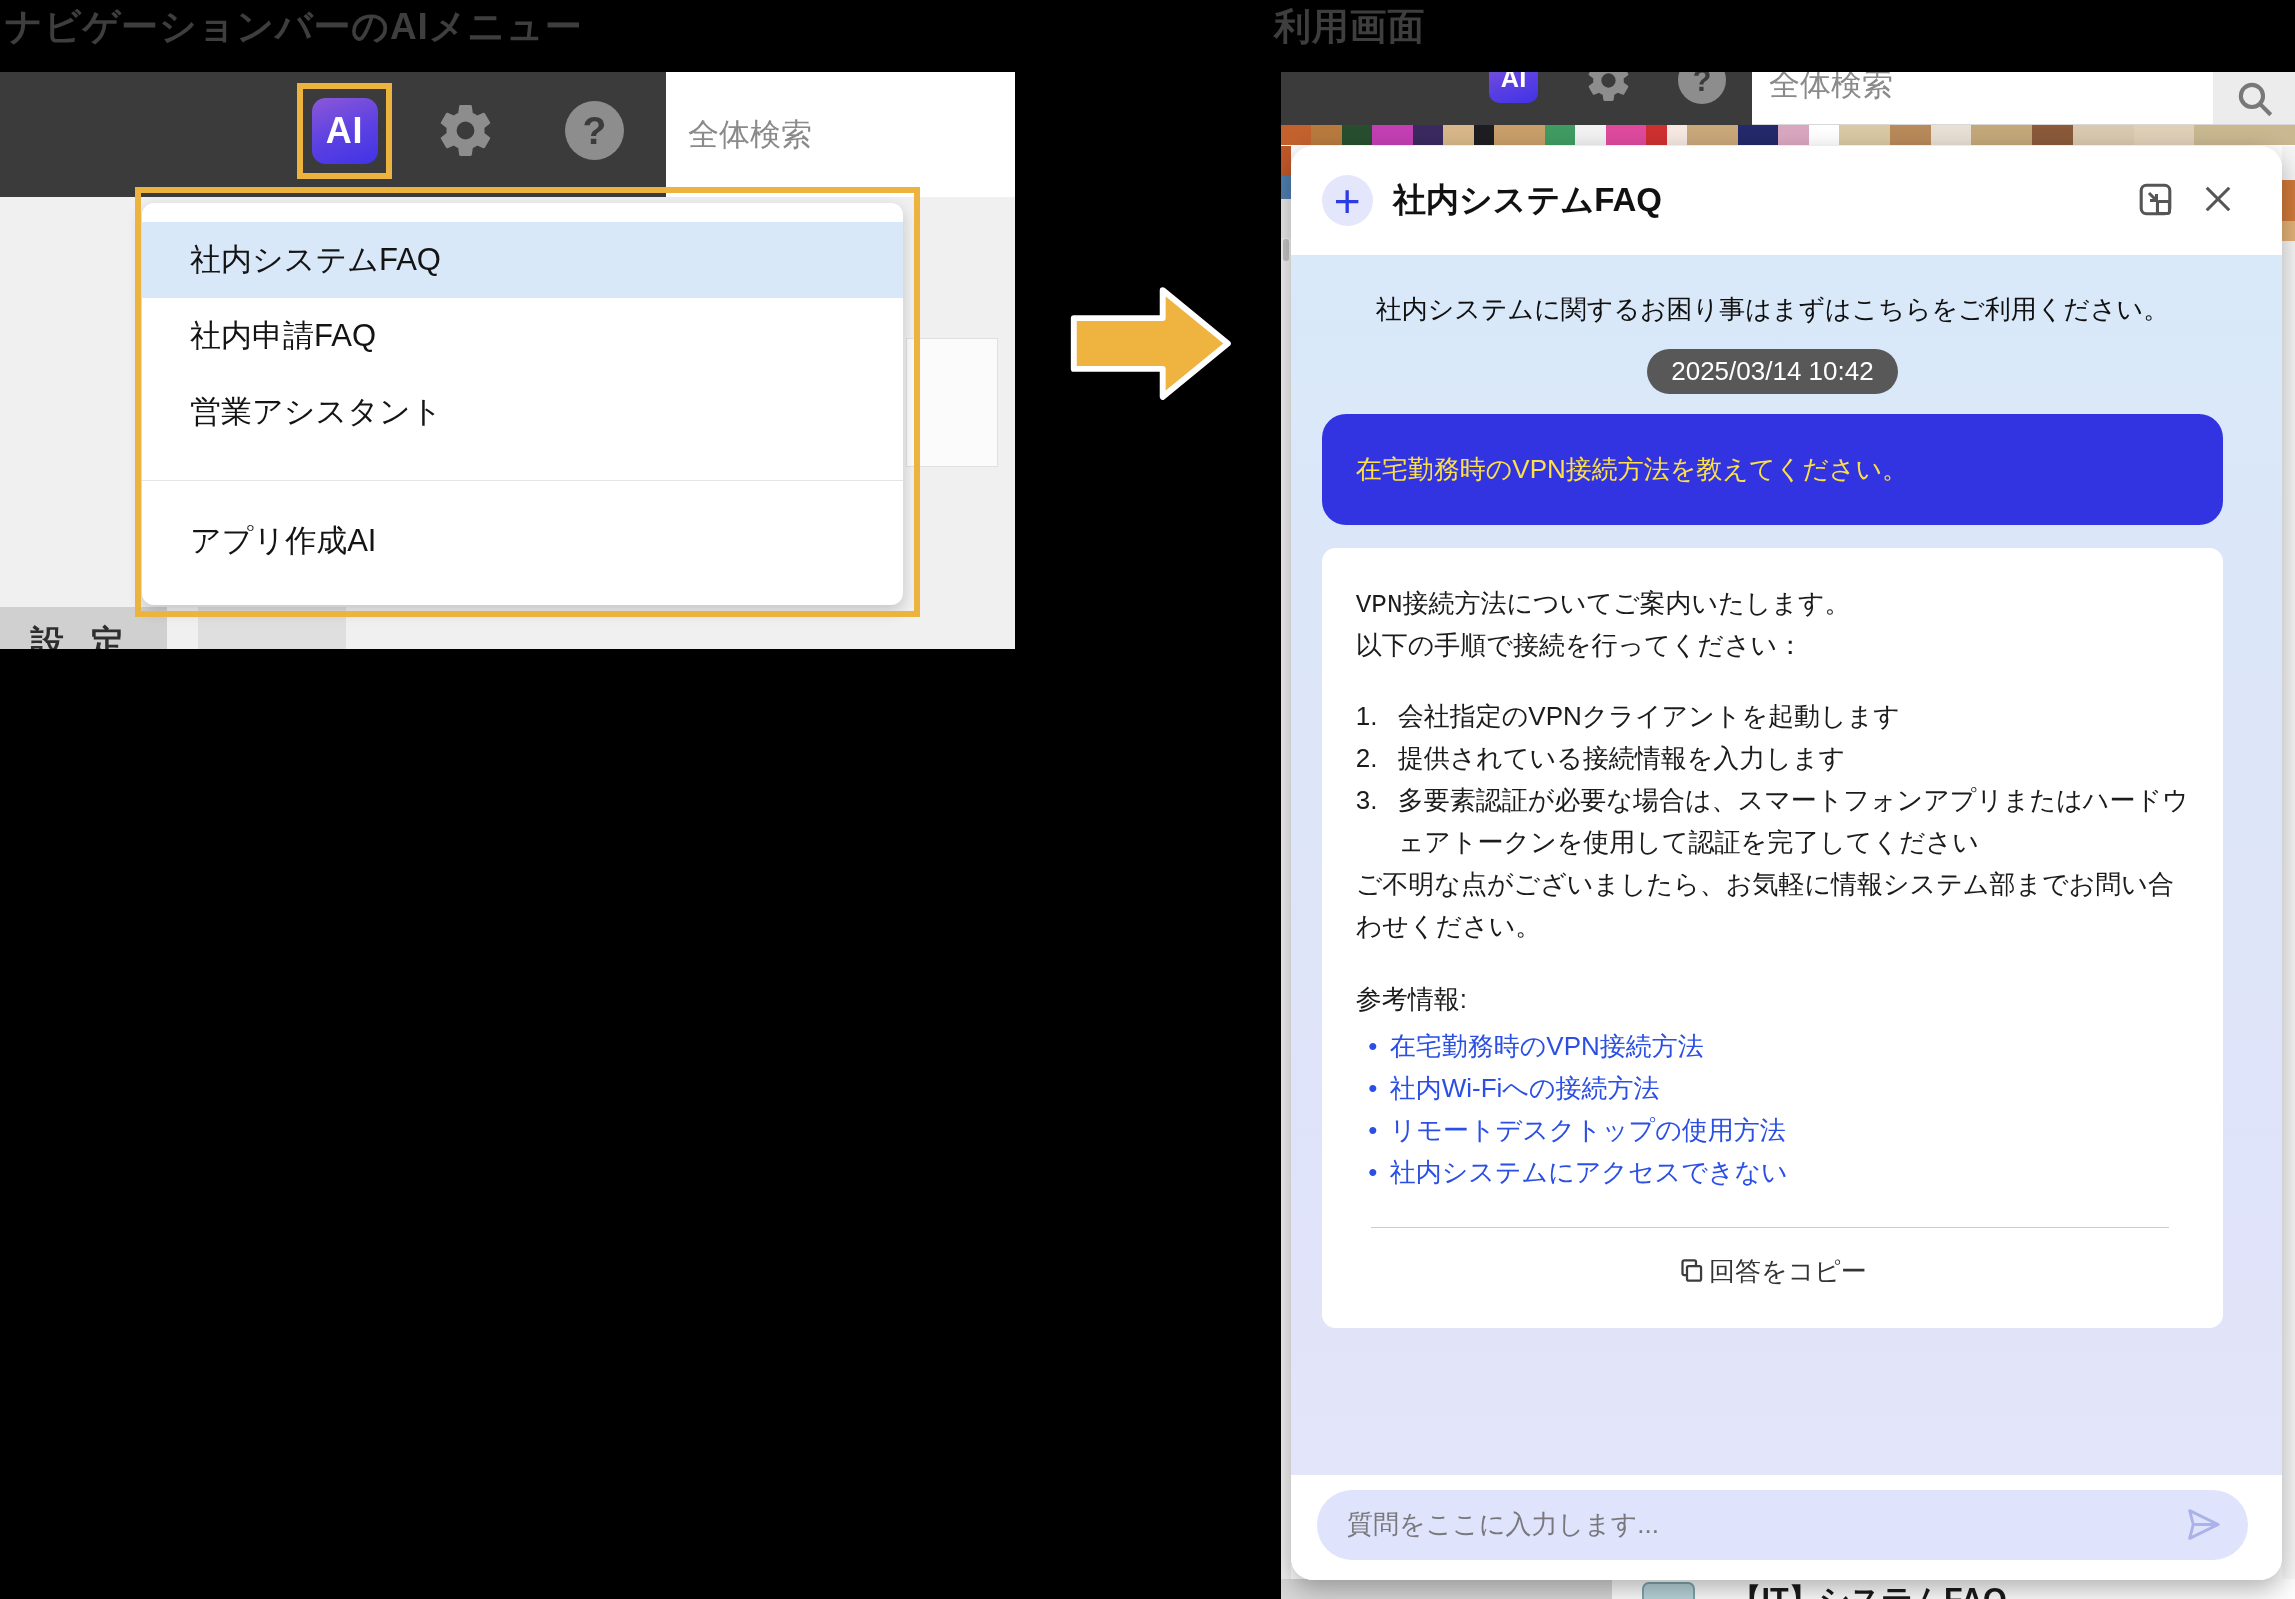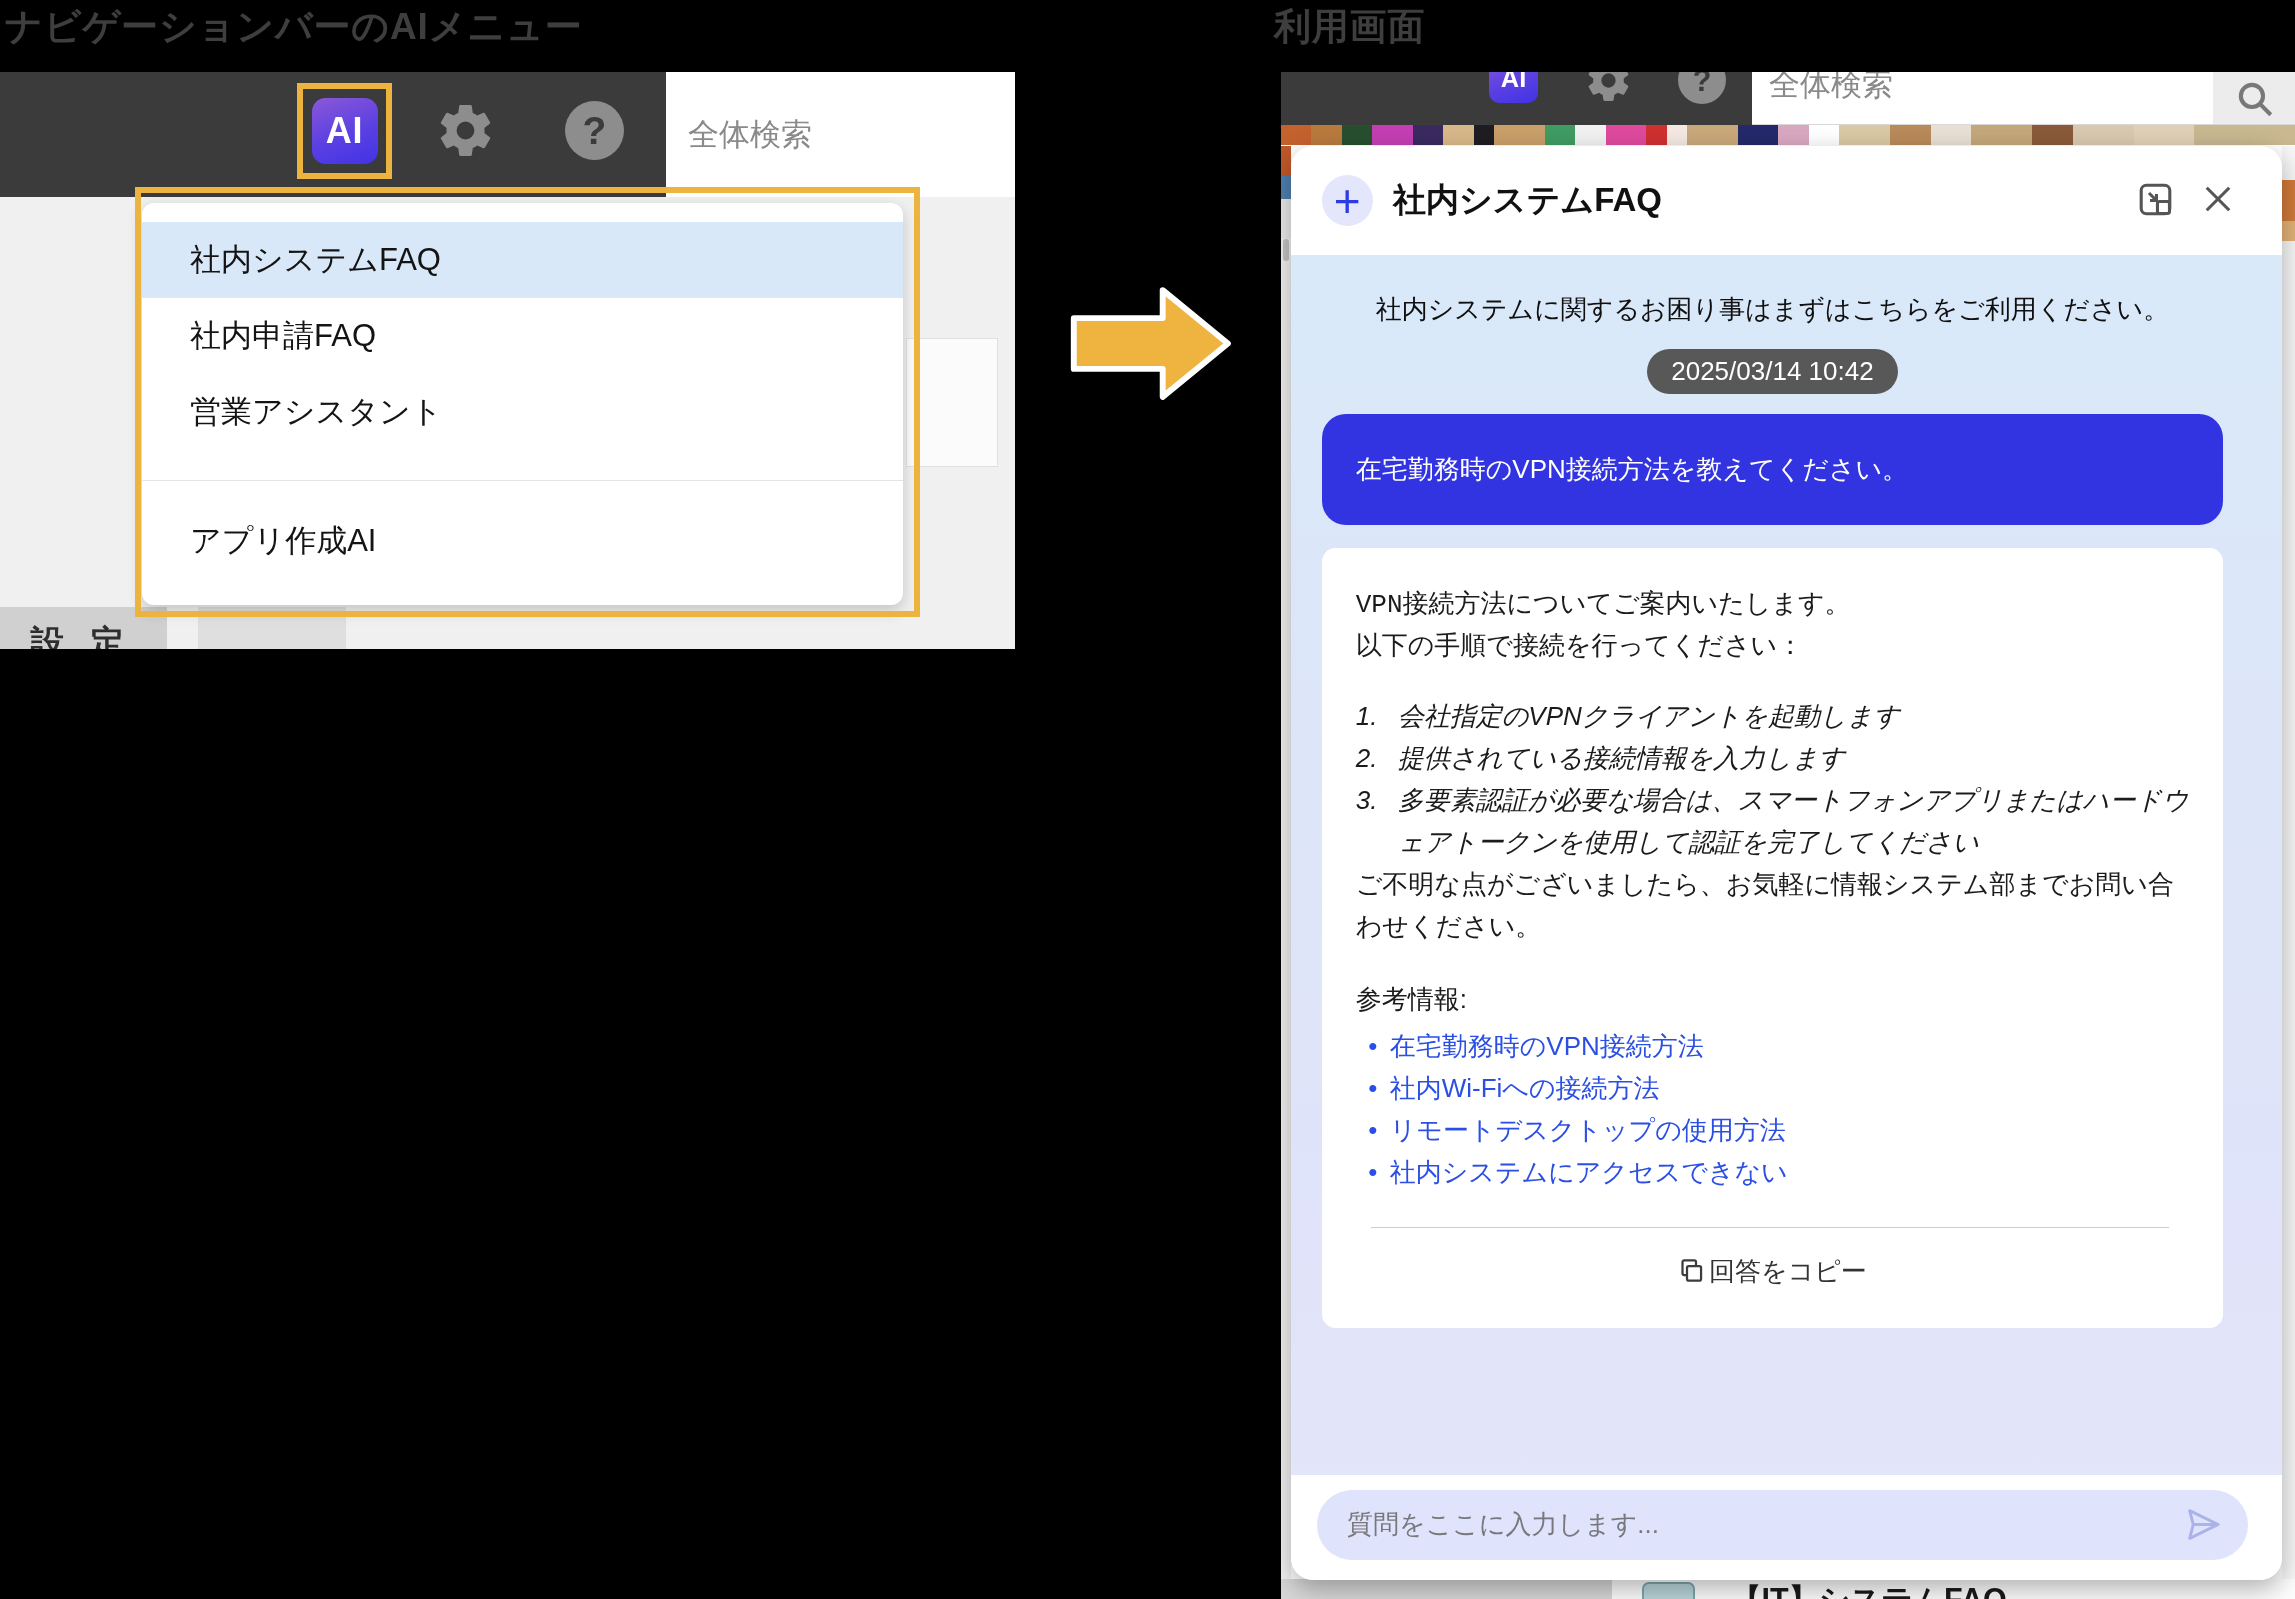--- a/index.html
+++ b/index.html
@@ -61,24 +61,24 @@
   .panel{position:absolute;left:10.2px;top:74px;width:991px;height:1434px;background:#fff;border-radius:22px;
     box-shadow:0 8.5px 25.4px rgba(0,0,0,.30);overflow:hidden;display:flex;flex-direction:column;}
   .panel-header{height:109px;flex:0 0 auto;display:flex;align-items:center;padding:0 46px 0 30.5px;background:#fff;}
   .plus-circle{width:51px;height:51px;border-radius:50%;background:#e4e7fc;display:flex;align-items:center;justify-content:center;color:#2d3be2;font-size:46px;font-weight:500;line-height:0;flex:0 0 auto;}
   .panel-title{margin-left:20.4px;font-size:33px;font-weight:bold;color:#111;flex:1 1 auto;white-space:nowrap;}
   .hdr-icon{flex:0 0 auto;margin-left:25.4px;cursor:pointer;}
   .panel-body{flex:1 1 auto;background:linear-gradient(#d9e9f8,#dfe3f9 72%,#e3e5f9);padding:0 59px 0 30.5px;overflow:hidden;}
   .intro{margin-top:37px;text-align:center;font-size:26px;color:#101010;}
   .ts-row{margin-top:22px;text-align:center;}
   .ts-pill{display:inline-block;background:#585858;color:#fff;font-size:26px;padding:6.8px 24px;border-radius:23px;}
-  .bubble{margin-top:20.4px;background:#3134e0;border-radius:24px;padding:38px 34px;color:#ffffff;font-size:26px;line-height:1.35;}
+  .bubble{margin-top:20.4px;background:#3134e0;border-radius:24px;padding:38px 34px;color:#fde047;font-size:26px;line-height:1.35;}
   .card{margin-top:23px;background:#fff;border-radius:13.6px;padding:36px 34px 0 34px;color:#1b1b1b;font-size:26px;line-height:42px;}
   .card .para{margin:0;font-family:Liberation Mono, monospace;}
-  .steps{margin-top:27px;font-style:italic;}
+  .steps{margin-top:27px;}
   .step{padding-left:42px;text-indent:-42px;}
   .step .num{display:inline-block;width:42px;text-indent:0;}
   .closing{}
   .refs-label{margin-top:30.5px;}
   .ref-list{margin-top:5.1px;}
   .ref-item{display:flex;align-items:baseline;}
   .ref-item .dot{color:#2b4fe4;font-size:26px;width:34px;text-align:center;flex:0 0 auto;}
   .ref-link{color:#2b4fe4;cursor:pointer;}
   .card-divider{margin:34px 20.4px 0 15.3px;border-top:1.7px solid #cdcdcd;}
   .copy-row{display:flex;align-items:center;justify-content:center;gap:4px;padding:22px 0 36px 0;color:#333;cursor:pointer;}

